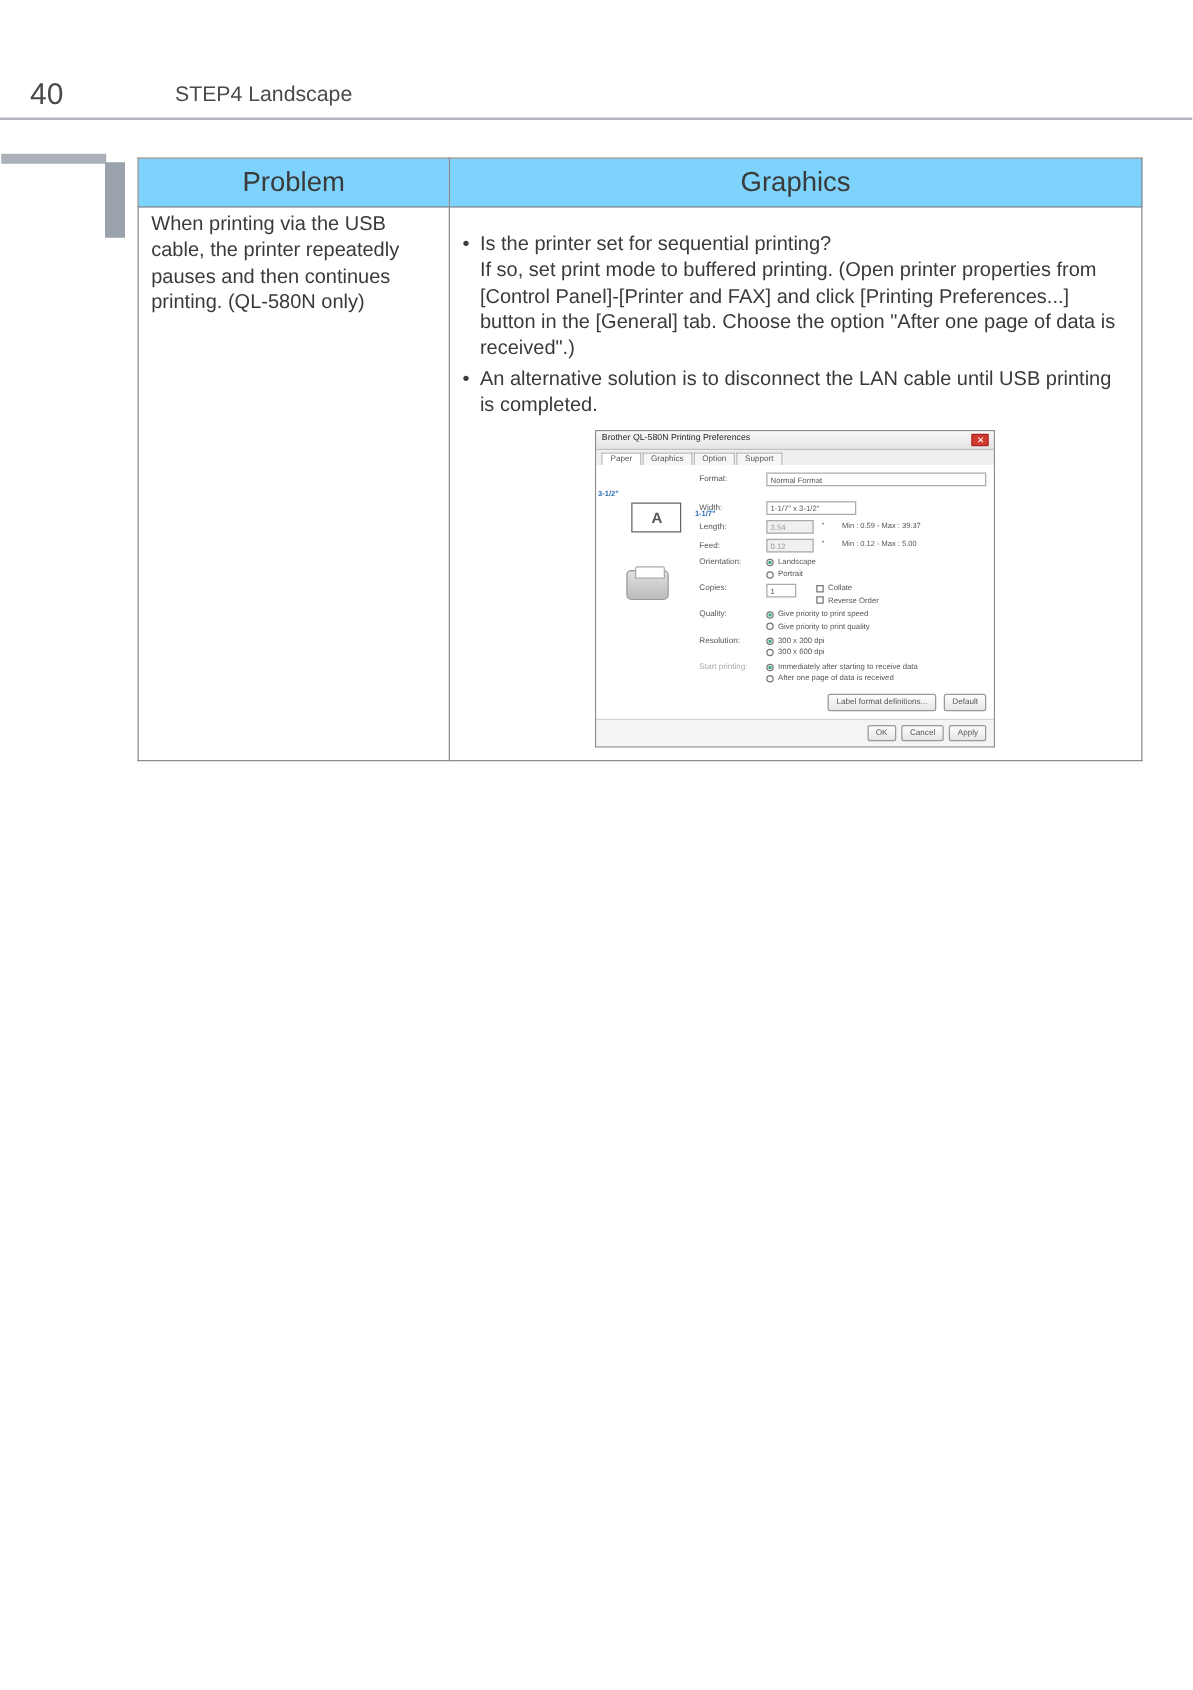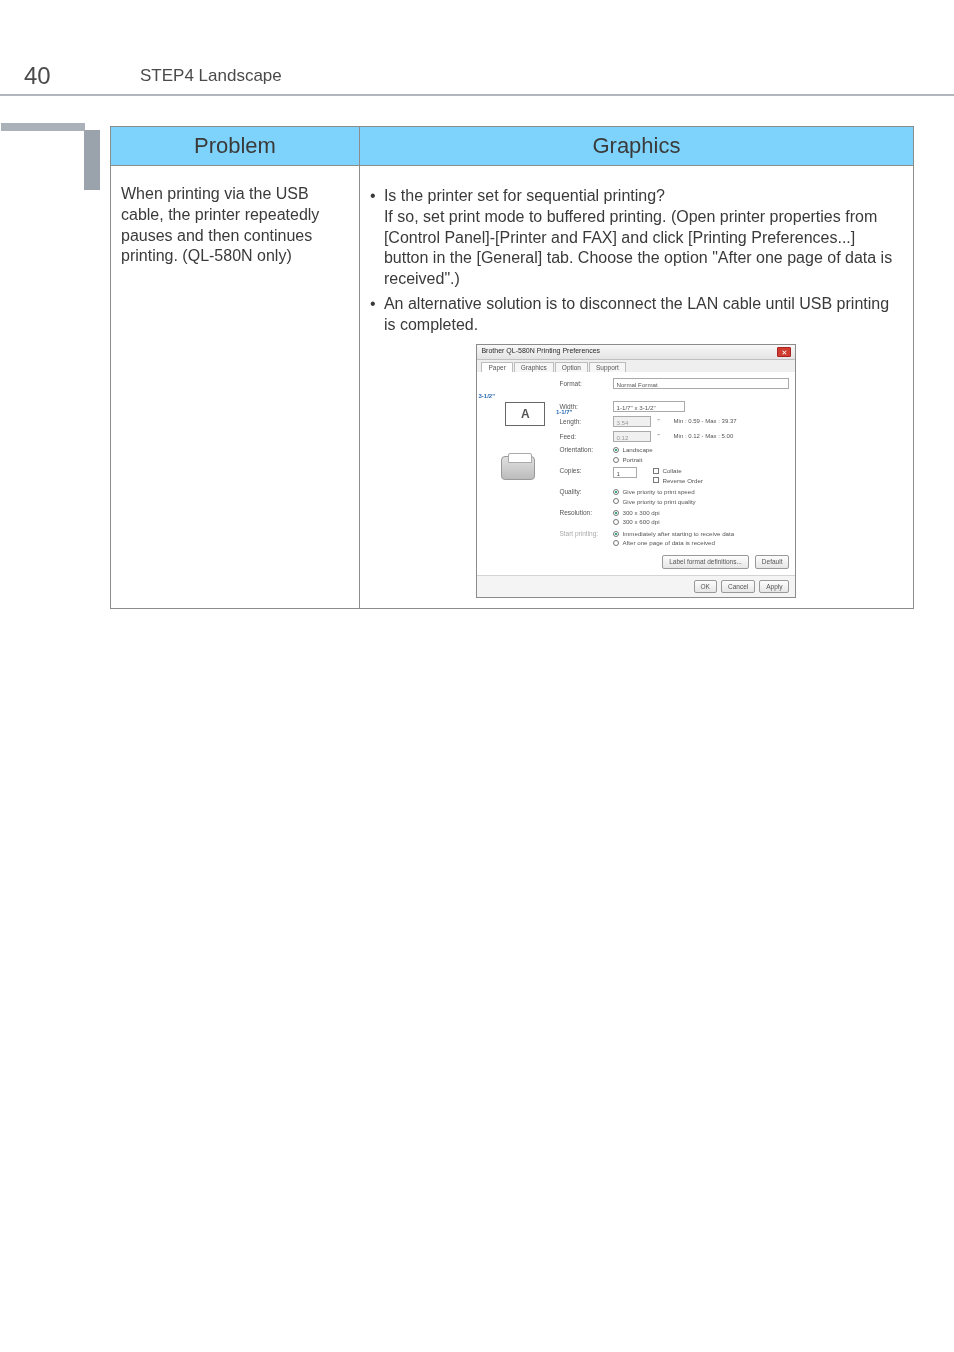--- a/index.html
+++ b/index.html
@@ -72,21 +72,21 @@
     color: #3a3a3a;
     padding: 6px;
   }
   .ps-table td {
     border: 1px solid #8c8c8c;
     vertical-align: top;
   }
   .col-problem { width: 31%; }
   .col-solution { width: 69%; }
   .problem-cell {
-    padding: 18px 10px;
+    padding: 4px 10px;
     font-size: 16px;
     color: #3a3a3a;
     line-height: 1.3;
     vertical-align: middle;
     margin-left: 18px;
   }
   .solution-cell {
     padding: 20px 10px 10px 10px;
     font-size: 16px;
     color: #3a3a3a;

